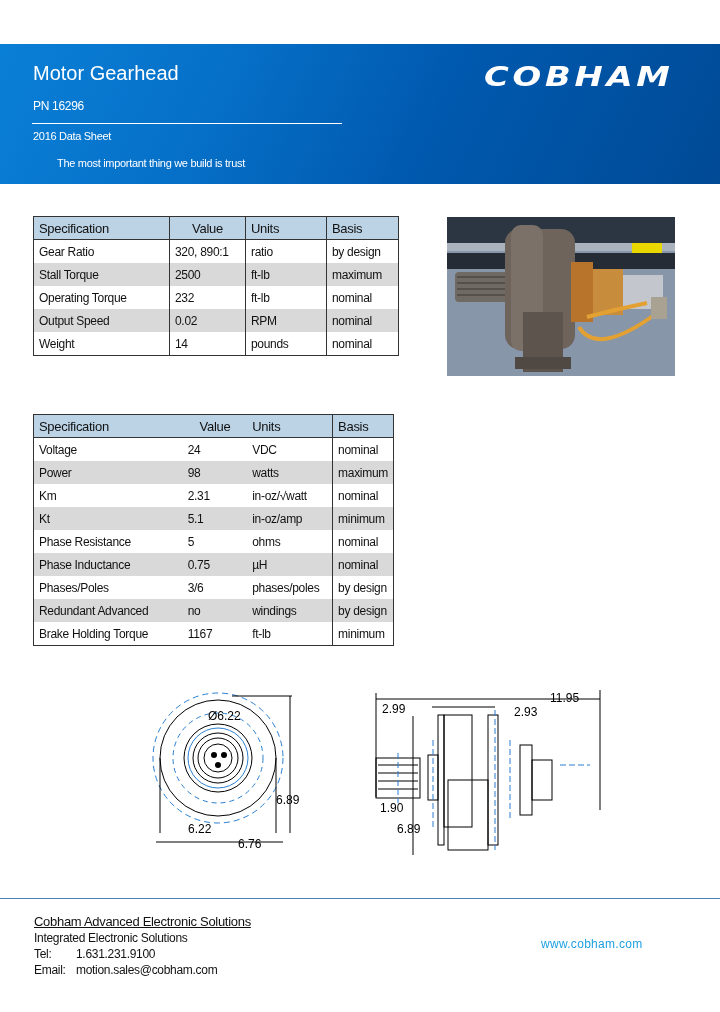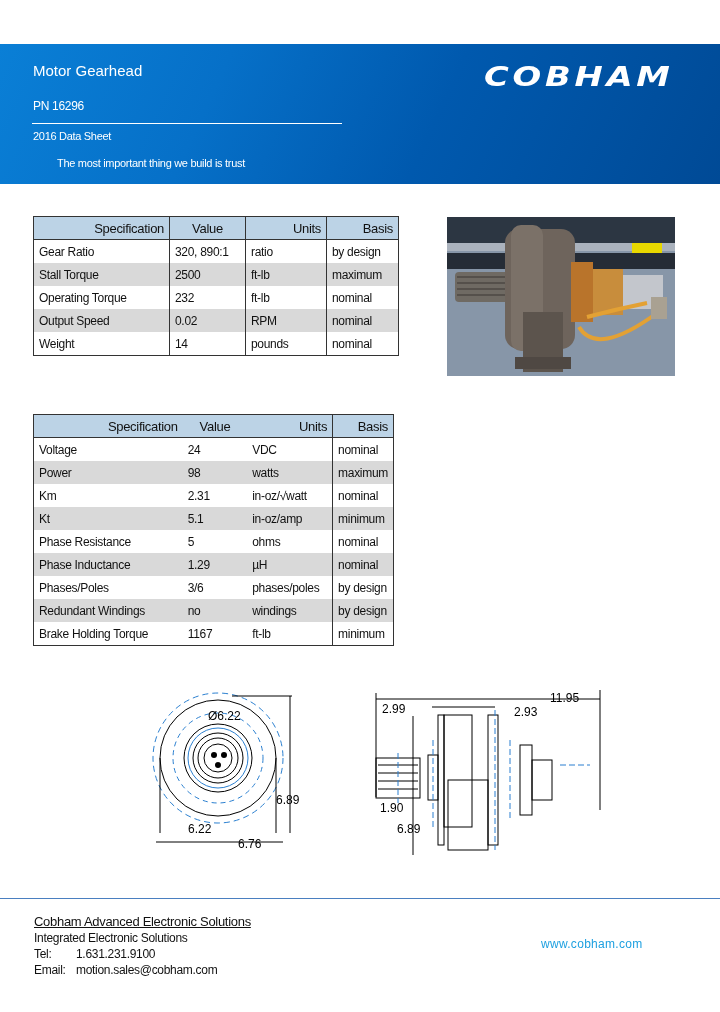--- a/index.html
+++ b/index.html
@@ -6,37 +6,37 @@
   body {
     width:720px; height:1012px; position:relative; overflow:hidden;
     background:#ffffff;
     font-family:"Liberation Sans", sans-serif;
     color:#111;
   }
   .banner {
     position:absolute; left:0; top:44px; width:720px; height:140px;
     background:linear-gradient(115deg, #0a7fd6 0%, #0670c8 30%, #0059ae 60%, #004a96 100%);
   }
-  .banner .title { position:absolute; left:33px; top:18px; font-size:15px; color:#fff; }
+  .banner .title { position:absolute; left:33px; top:18px; font-size:20px; color:#fff; }
   .banner .pn { position:absolute; left:33px; top:55px; font-size:12px; color:#fff; letter-spacing:-0.3px; }
   .banner .rule { position:absolute; left:32px; top:79px; width:310px; height:1px; background:#fff; }
   .banner .year { position:absolute; left:33px; top:86px; font-size:11px; color:#fff; letter-spacing:-0.3px; }
   .banner .tagline { position:absolute; left:33px; top:113px; font-size:11px; color:#fff; letter-spacing:-0.3px;margin-left:24px; }
   .banner .logo {
     position:absolute; left:484px; top:17px; font-size:27px; font-weight:bold; font-style:italic;
     color:#fff; letter-spacing:3px; transform:scaleX(1.25); transform-origin:left center;
     font-family:"DejaVu Sans", sans-serif;
   }
 
   table.spec {
     position:absolute; border-collapse:collapse; font-size:12px; letter-spacing:-0.3px;
     border:1px solid #333;
   }
   table.spec th {
-    background:#bcd3e6; font-weight:normal; text-align:right; height:22px; padding:0 5px;
+    background:#bcd3e6; font-weight:normal; text-align:left; height:22px; padding:0 5px;
     font-size:13px; border-bottom:1px solid #333;
   }
   table.spec td { height:23px; padding:0 5px; }
   table.spec tr:nth-child(even) td { background:#d9d9d9; }
   table.spec .c { }
   table.spec .vl { border-left:1px solid #333; }
   #t1 { left:33px; top:216px; width:366px; }
   #t2 { left:33px; top:414px; width:361px; }
 
   .photo {
@@ -167,32 +167,32 @@
         <td class=" vl">minimum</td>
       </tr>
       <tr>
         <td>Phase Resistance</td>
         <td class="c">5</td>
         <td>ohms</td>
         <td class=" vl">nominal</td>
       </tr>
       <tr>
         <td>Phase Inductance</td>
-        <td class="c">1.29</td>
+        <td class="c">0.75</td>
         <td>µH</td>
         <td class=" vl">nominal</td>
       </tr>
       <tr>
         <td>Phases/Poles</td>
         <td class="c">3/6</td>
         <td>phases/poles</td>
         <td class=" vl">by design</td>
       </tr>
       <tr>
-        <td>Redundant Windings</td>
+        <td>Redundant Advanced</td>
         <td class="c">no</td>
         <td>windings</td>
         <td class=" vl">by design</td>
       </tr>
       <tr>
         <td>Brake Holding Torque</td>
         <td class="c">1167</td>
         <td>ft-lb</td>
         <td class=" vl">minimum</td>
       </tr>

